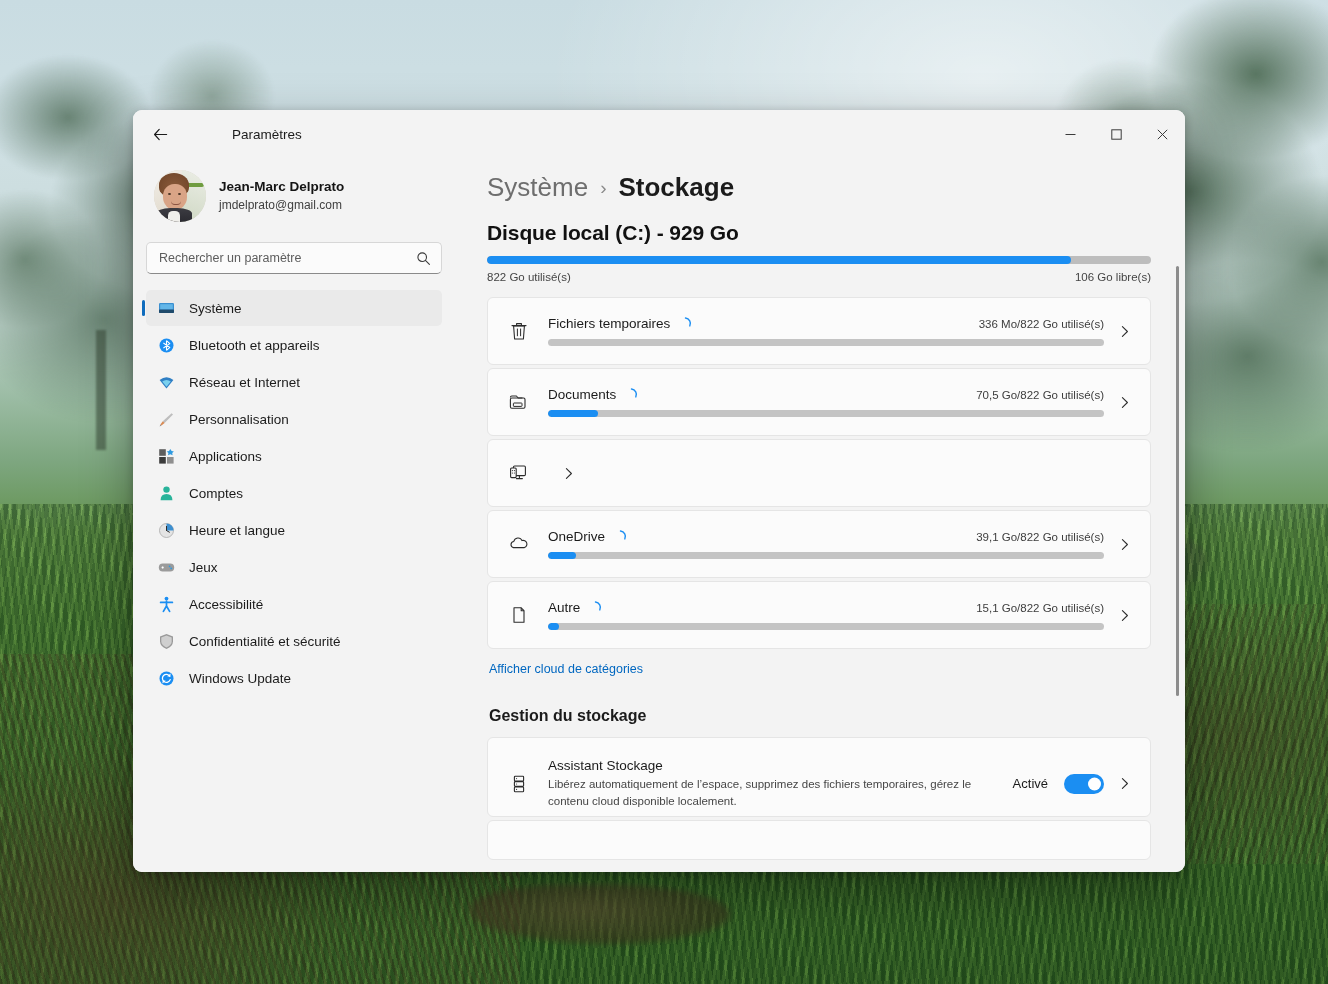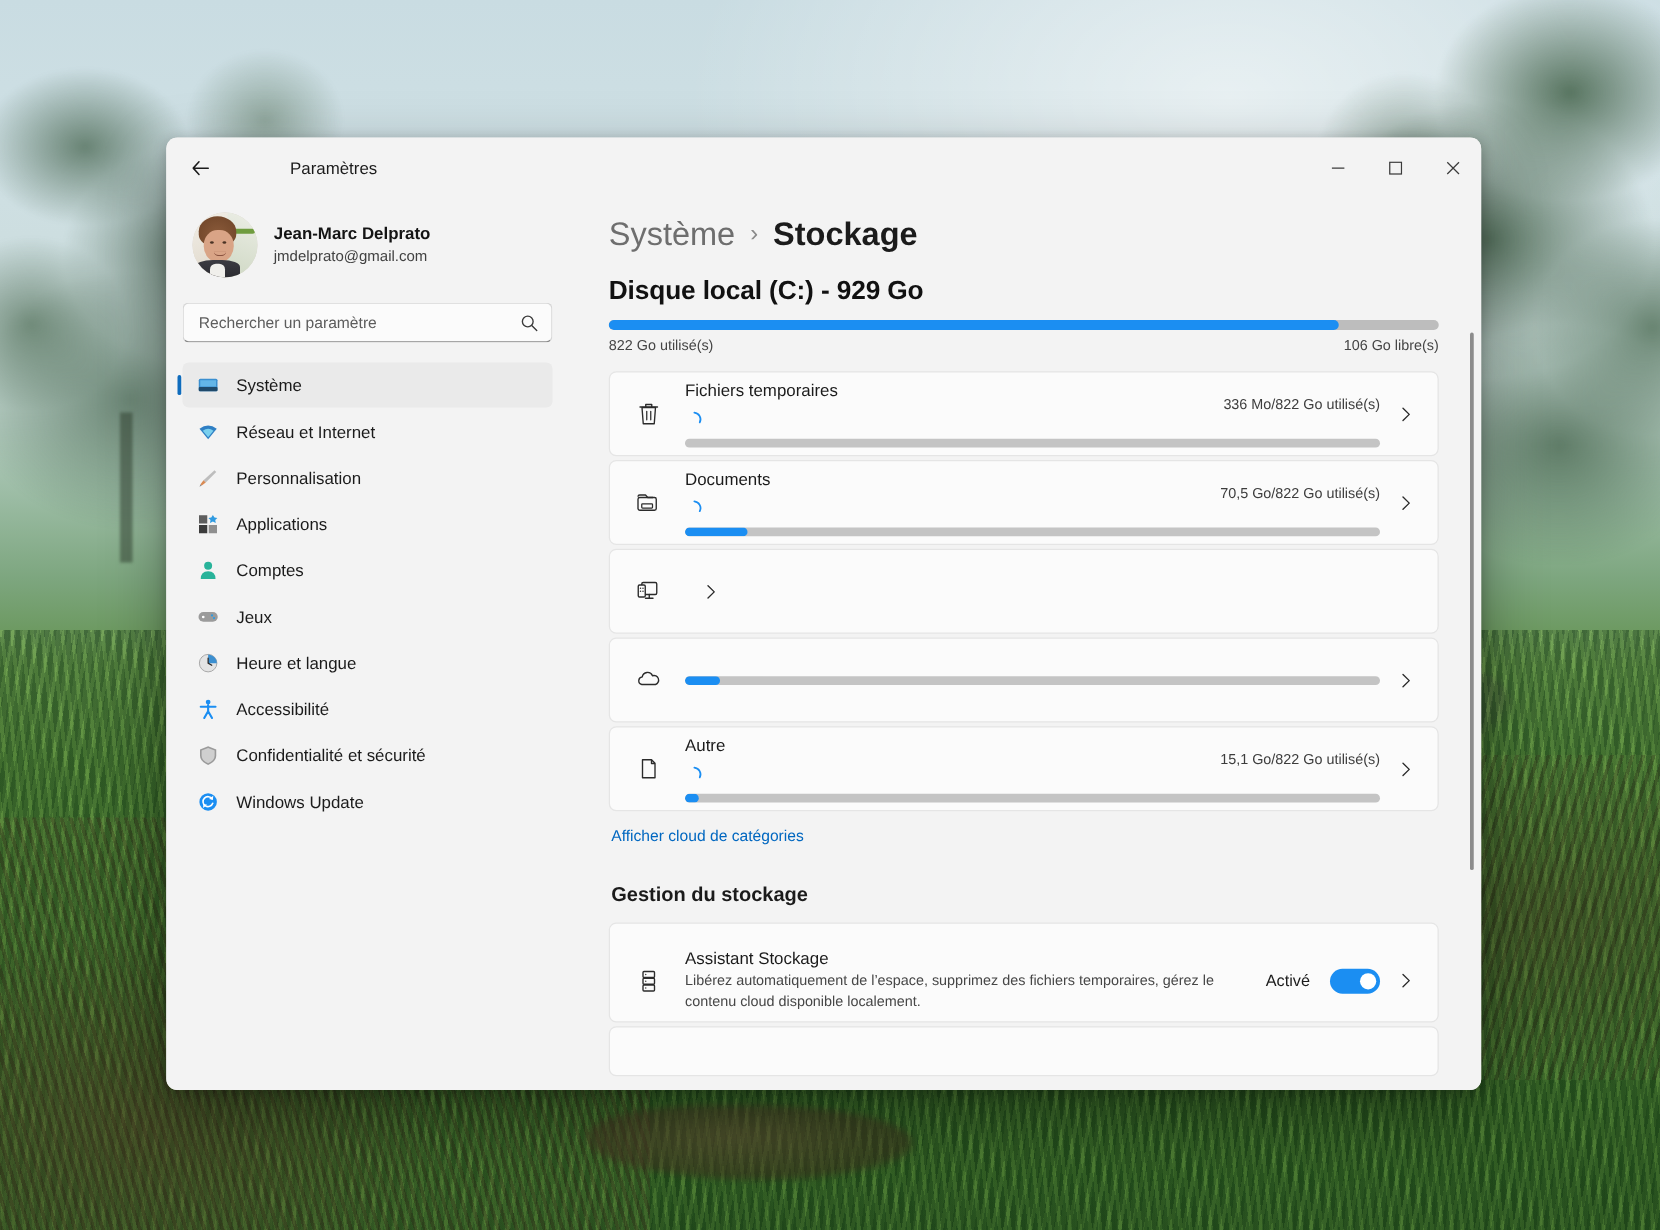--- a/index.html
+++ b/index.html
@@ -344,21 +344,21 @@
     display: flex; align-items: center; justify-content: center;
     margin-right: 14px;
   }
   .card .cmid { flex: 1; min-width: 0; }
   .crow1 {
     display: flex;
     align-items: center;
     justify-content: space-between;
     margin-bottom: 8px;
   }
-  .clabelwrap { display: flex; align-items: flex-start; gap: 8px; flex-direction: column; }
+  .clabelwrap { display: flex; align-items: center; gap: 8px; }
   .clabel { font-size: 13.5px; color: #1b1b1b; }
   .spinner {
     width: 15px; height: 15px;
     flex: 0 0 15px;
     display: block;
   }
   .camount { font-size: 11.5px; color: #3d3d3d; white-space: nowrap; padding-left: 14px; }
   .cbar {
     height: 7px;
     background: #c4c4c4;
@@ -538,20 +538,29 @@
           <span class="navicon">
             <svg width="17" height="17" viewBox="0 0 17 17">
               <rect x="1" y="3" width="15" height="10" rx="1.2" fill="#3a8fd0"></rect>
               <rect x="1" y="9.5" width="15" height="3.5" rx="0.8" fill="#1f4a6b"></rect>
               <rect x="2.2" y="4.2" width="12.6" height="5" fill="#63b6e8"></rect>
             </svg>
           </span>
           <span>Système</span>
         </div>
 
+        <div class="navitem">
+          <span class="navicon">
+            <svg width="17" height="17" viewBox="0 0 17 17">
+              <circle cx="8.5" cy="8.5" r="7" fill="#1b8ef2"></circle>
+              <path d="M8.5 3.6 V13.4 M8.5 3.6 L11.8 6.6 L5.4 11 M8.5 13.4 L11.8 10.4 L5.4 6" fill="none" stroke="#fff" stroke-width="1.1" stroke-linejoin="round"></path>
+            </svg>
+          </span>
+          <span>Bluetooth et appareils</span>
+        </div>
 
         <div class="navitem">
           <span class="navicon">
             <svg width="17" height="17" viewBox="0 0 17 17">
               <path d="M1.6 6 Q8.5 0.6 15.4 6 L8.5 14.4 Z" fill="#2f7fc4"></path>
               <path d="M4.2 7.6 Q8.5 4.2 12.8 7.6 L8.5 12.8 Z" fill="#7ad0ee"></path>
             </svg>
           </span>
           <span>Réseau et Internet</span>
         </div>
@@ -580,44 +589,44 @@
         </div>
 
         <div class="navitem">
           <span class="navicon">
             <svg width="17" height="17" viewBox="0 0 17 17">
               <circle cx="8.5" cy="4.6" r="3.2" fill="#28b39a"></circle>
               <path d="M2.6 15.2 Q2.6 9 8.5 9 Q14.4 9 14.4 15.2 Z" fill="#28b39a"></path>
             </svg>
           </span>
           <span>Comptes</span>
+        </div>
+
+        <div class="navitem">
+          <span class="navicon">
+            <svg width="17" height="17" viewBox="0 0 17 17">
+              <circle cx="8.5" cy="8.5" r="7" fill="#e4e4e4" stroke="#a9a9a9" stroke-width="0.8"></circle>
+              <path d="M8.5 1.5 A7 7 0 0 1 15.5 8.5 L8.5 8.5 Z" fill="#3c8fd0"></path>
+              <path d="M8.5 8.5 L8.5 4.4 M8.5 8.5 L11.4 10.2" stroke="#2b2b2b" stroke-width="1" stroke-linecap="round"></path>
+            </svg>
+          </span>
+          <span>Heure et langue</span>
         </div>
 
         <div class="navitem">
           <span class="navicon">
             <svg width="17" height="17" viewBox="0 0 17 17">
               <rect x="0.8" y="4.6" width="15.4" height="7.8" rx="3.9" fill="#9b9b9b"></rect>
               <circle cx="4.6" cy="8.5" r="1" fill="#fff"></circle>
               <rect x="3.9" y="7.8" width="1.4" height="1.4" fill="#fff"></rect>
               <circle cx="11.6" cy="7.3" r="0.9" fill="#2f9ae0"></circle>
               <circle cx="13.2" cy="9.4" r="0.9" fill="#2f9ae0"></circle>
             </svg>
           </span>
           <span>Jeux</span>
-        </div>
-
-        <div class="navitem">
-          <span class="navicon">
-            <svg width="17" height="17" viewBox="0 0 17 17">
-              <circle cx="8.5" cy="8.5" r="7" fill="#e4e4e4" stroke="#a9a9a9" stroke-width="0.8"></circle>
-              <path d="M8.5 1.5 A7 7 0 0 1 15.5 8.5 L8.5 8.5 Z" fill="#3c8fd0"></path>
-              <path d="M8.5 8.5 L8.5 4.4 M8.5 8.5 L11.4 10.2" stroke="#2b2b2b" stroke-width="1" stroke-linecap="round"></path>
-            </svg>
-          </span>
-          <span>Heure et langue</span>
         </div>
 
         <div class="navitem">
           <span class="navicon">
             <svg width="17" height="17" viewBox="0 0 17 17">
               <circle cx="8.5" cy="2.6" r="1.9" fill="#1b8ef2"></circle>
               <path d="M8.5 5 L8.5 10 M2.6 6.4 L14.4 6.4 M8.5 10 L5.4 15.4 M8.5 10 L11.6 15.4" stroke="#1b8ef2" stroke-width="1.7" stroke-linecap="round" fill="none"></path>
             </svg>
           </span>
           <span>Accessibilité</span>
@@ -747,20 +756,29 @@
             </span>
           </div>
 
           <div class="card">
             <span class="cicon">
               <svg width="22" height="22" viewBox="0 0 22 22">
                 <path d="M5.4 14.6 A3.1 3.1 0 0 1 5.8 8.5 A4.3 4.3 0 0 1 14 7.6 A3.5 3.5 0 0 1 16.4 14.6 Z" fill="none" stroke="#2b2b2b" stroke-width="1.1" stroke-linejoin="round"></path>
               </svg>
             </span>
             <div class="cmid">
+              <div class="crow1">
+                <div class="clabelwrap">
+                  <span class="clabel">OneDrive</span>
+                  <svg class="spinner" viewBox="0 0 16 16">
+                    <path d="M8 2.2 A5.8 5.8 0 0 1 12.6 10.6" fill="none" stroke="#1b8ef2" stroke-width="1.5" stroke-linecap="round"></path>
+                  </svg>
+                </div>
+                <span class="camount">39,1 Go/822 Go utilisé(s)</span>
+              </div>
               <div class="cbar">
                 <div class="cfill" id="cat-fill-3" style="width: 5%;"></div>
               </div>
             </div>
             <span class="chev">
               <svg width="13" height="13" viewBox="0 0 13 13">
                 <path d="M4.4 1.6 L9.4 6.5 L4.4 11.4" fill="none" stroke="#2b2b2b" stroke-width="1.1" stroke-linecap="round" stroke-linejoin="round"></path>
               </svg>
             </span>
           </div>

